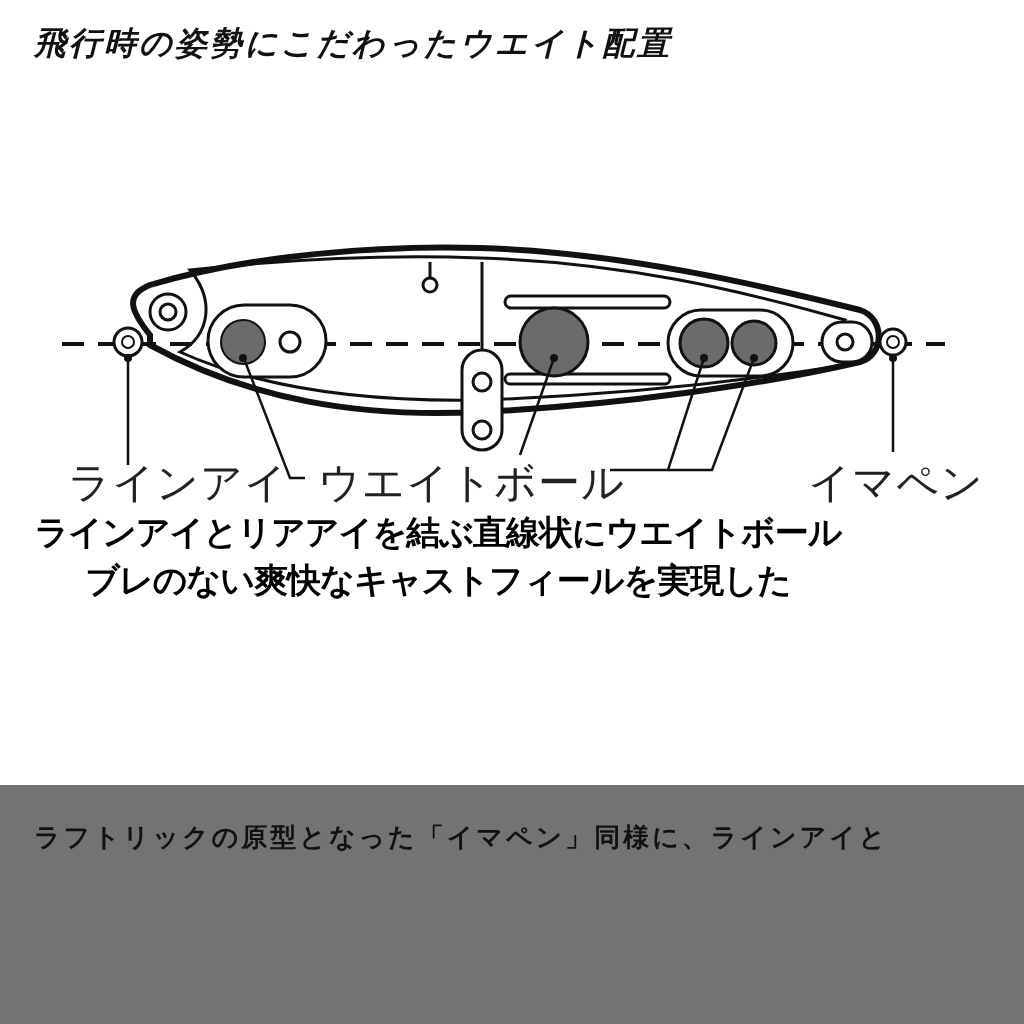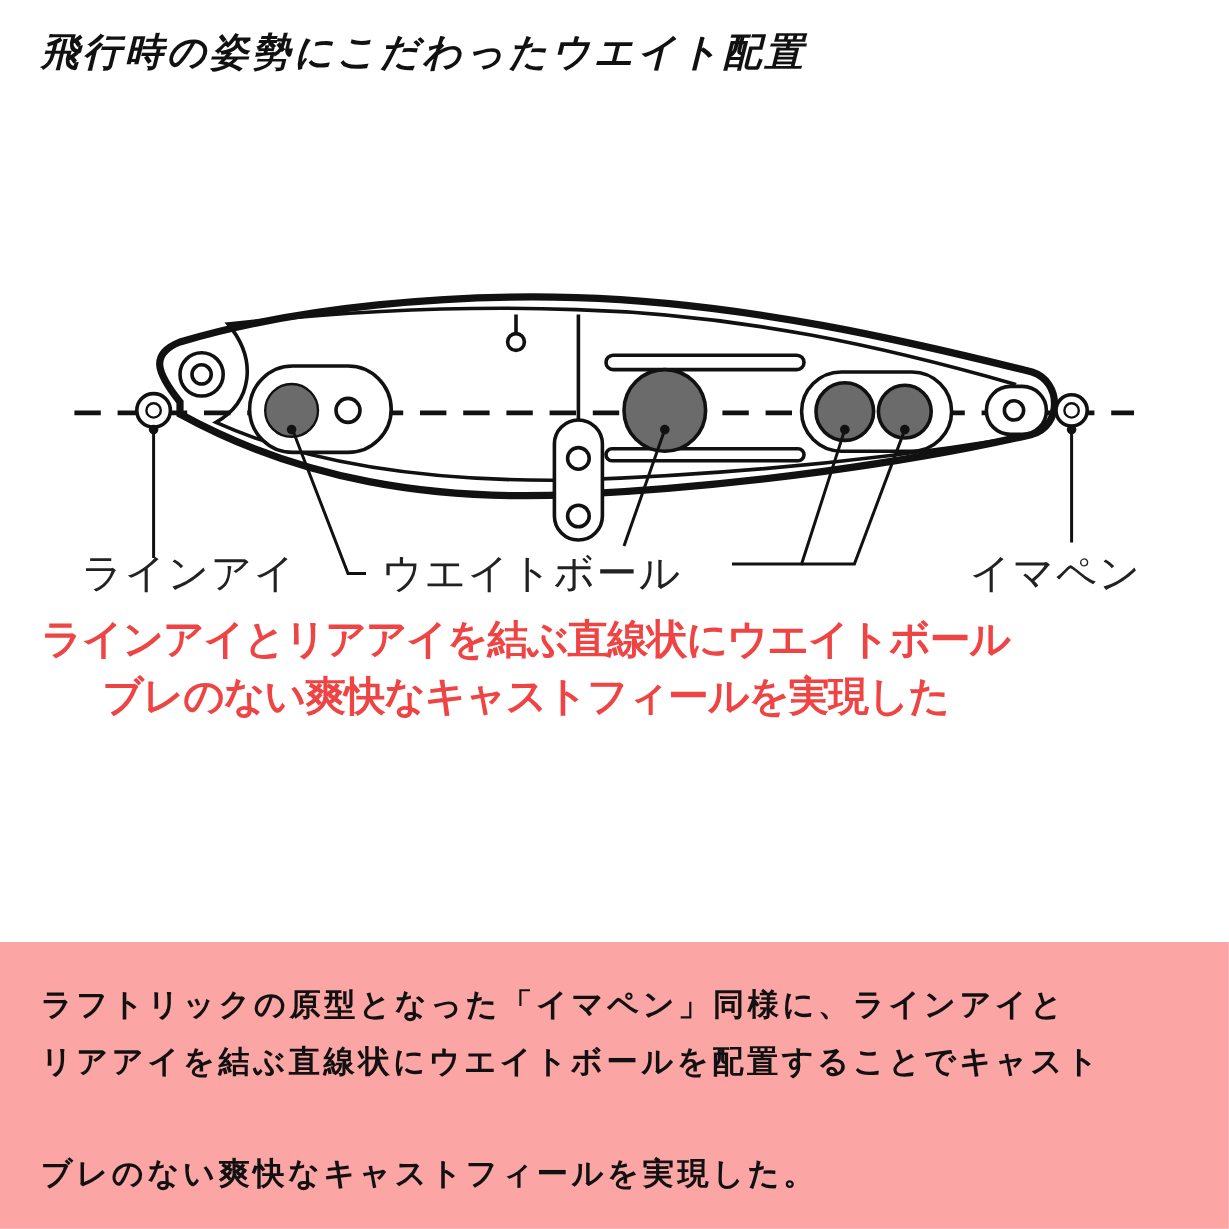--- a/index.html
+++ b/index.html
@@ -1,22 +1,22 @@
 <!DOCTYPE html>
 <html><head>
 <meta charset="utf-8">
 <style>
   html, body { margin:0; padding:0; }
   body { width:1024px; height:1024px; position:relative; background:#ffffff; overflow:hidden;
          font-family:"DejaVu Sans", "Liberation Sans", sans-serif; color:#111; }
   .title { position:absolute; left:34px; top:22px; font-size:32px; font-weight:bold; letter-spacing:3px; color:#111;font-style:italic; }
   .diagram { position:absolute; left:0; top:230px; width:1024px; height:250px; }
-  .label { position:absolute; font-size:34px; color:#222; letter-spacing:1px; }
-  .caption { position:absolute; left:0; width:876px; text-align:center; font-size:34px; font-weight:bold; color:#ef4444; letter-spacing:-1px; }
-  .panel { position:absolute; left:0; top:785px; width:1024px; height:239px; background:#fca5a5; }
+  .label { position:absolute; font-size:42px; color:#222; letter-spacing:1px; }
+  .caption { position:absolute; left:0; width:876px; text-align:center; font-size:34px; font-weight:bold; color:#000000; letter-spacing:-1px; }
+  .panel { position:absolute; left:0; top:785px; width:1024px; height:239px; background:#737373; }
   .panel p { margin:0; position:absolute; left:34px; font-size:26px; font-weight:bold; letter-spacing:3px; color:#111; }
 </style>
 </head>
 <body>
 
 <div class="title">飛行時の姿勢にこだわったウエイト配置</div>
 
 <svg class="diagram" viewBox="0 230 1024 250" width="1024" height="250">
 
   <path d="M150,335 C130,310 125,295 150,285 C250,255 380,245 480,248 C620,252 760,285 860,310 C885,318 885,355 860,362 C760,385 620,405 480,412 C360,418 250,400 150,345 Z" fill="#fff" stroke="#111" stroke-width="6"></path>
@@ -72,15 +72,13 @@
 
 <div class="label" style="left:68px; top:455px;">ラインアイ</div>
 <div class="label" style="left:318px; top:455px;">ウエイトボール</div>
 <div class="label" style="left:808px; top:455px;">イマペン</div>
 
 <div class="caption" style="top:510px;">ラインアイとリアアイを結ぶ直線状にウエイトボール</div>
 <div class="caption" style="top:558px;">ブレのない爽快なキャストフィールを実現した</div>
 
 <div class="panel">
   <p style="top:35px;">ラフトリックの原型となった「イマペン」同様に、ラインアイと</p>
-  <p style="top:82px;">リアアイを結ぶ直線状にウエイトボールを配置することでキャスト</p>
-  <p style="top:176px;">ブレのない爽快なキャストフィールを実現した。</p>
 </div>
 
 </body></html>

